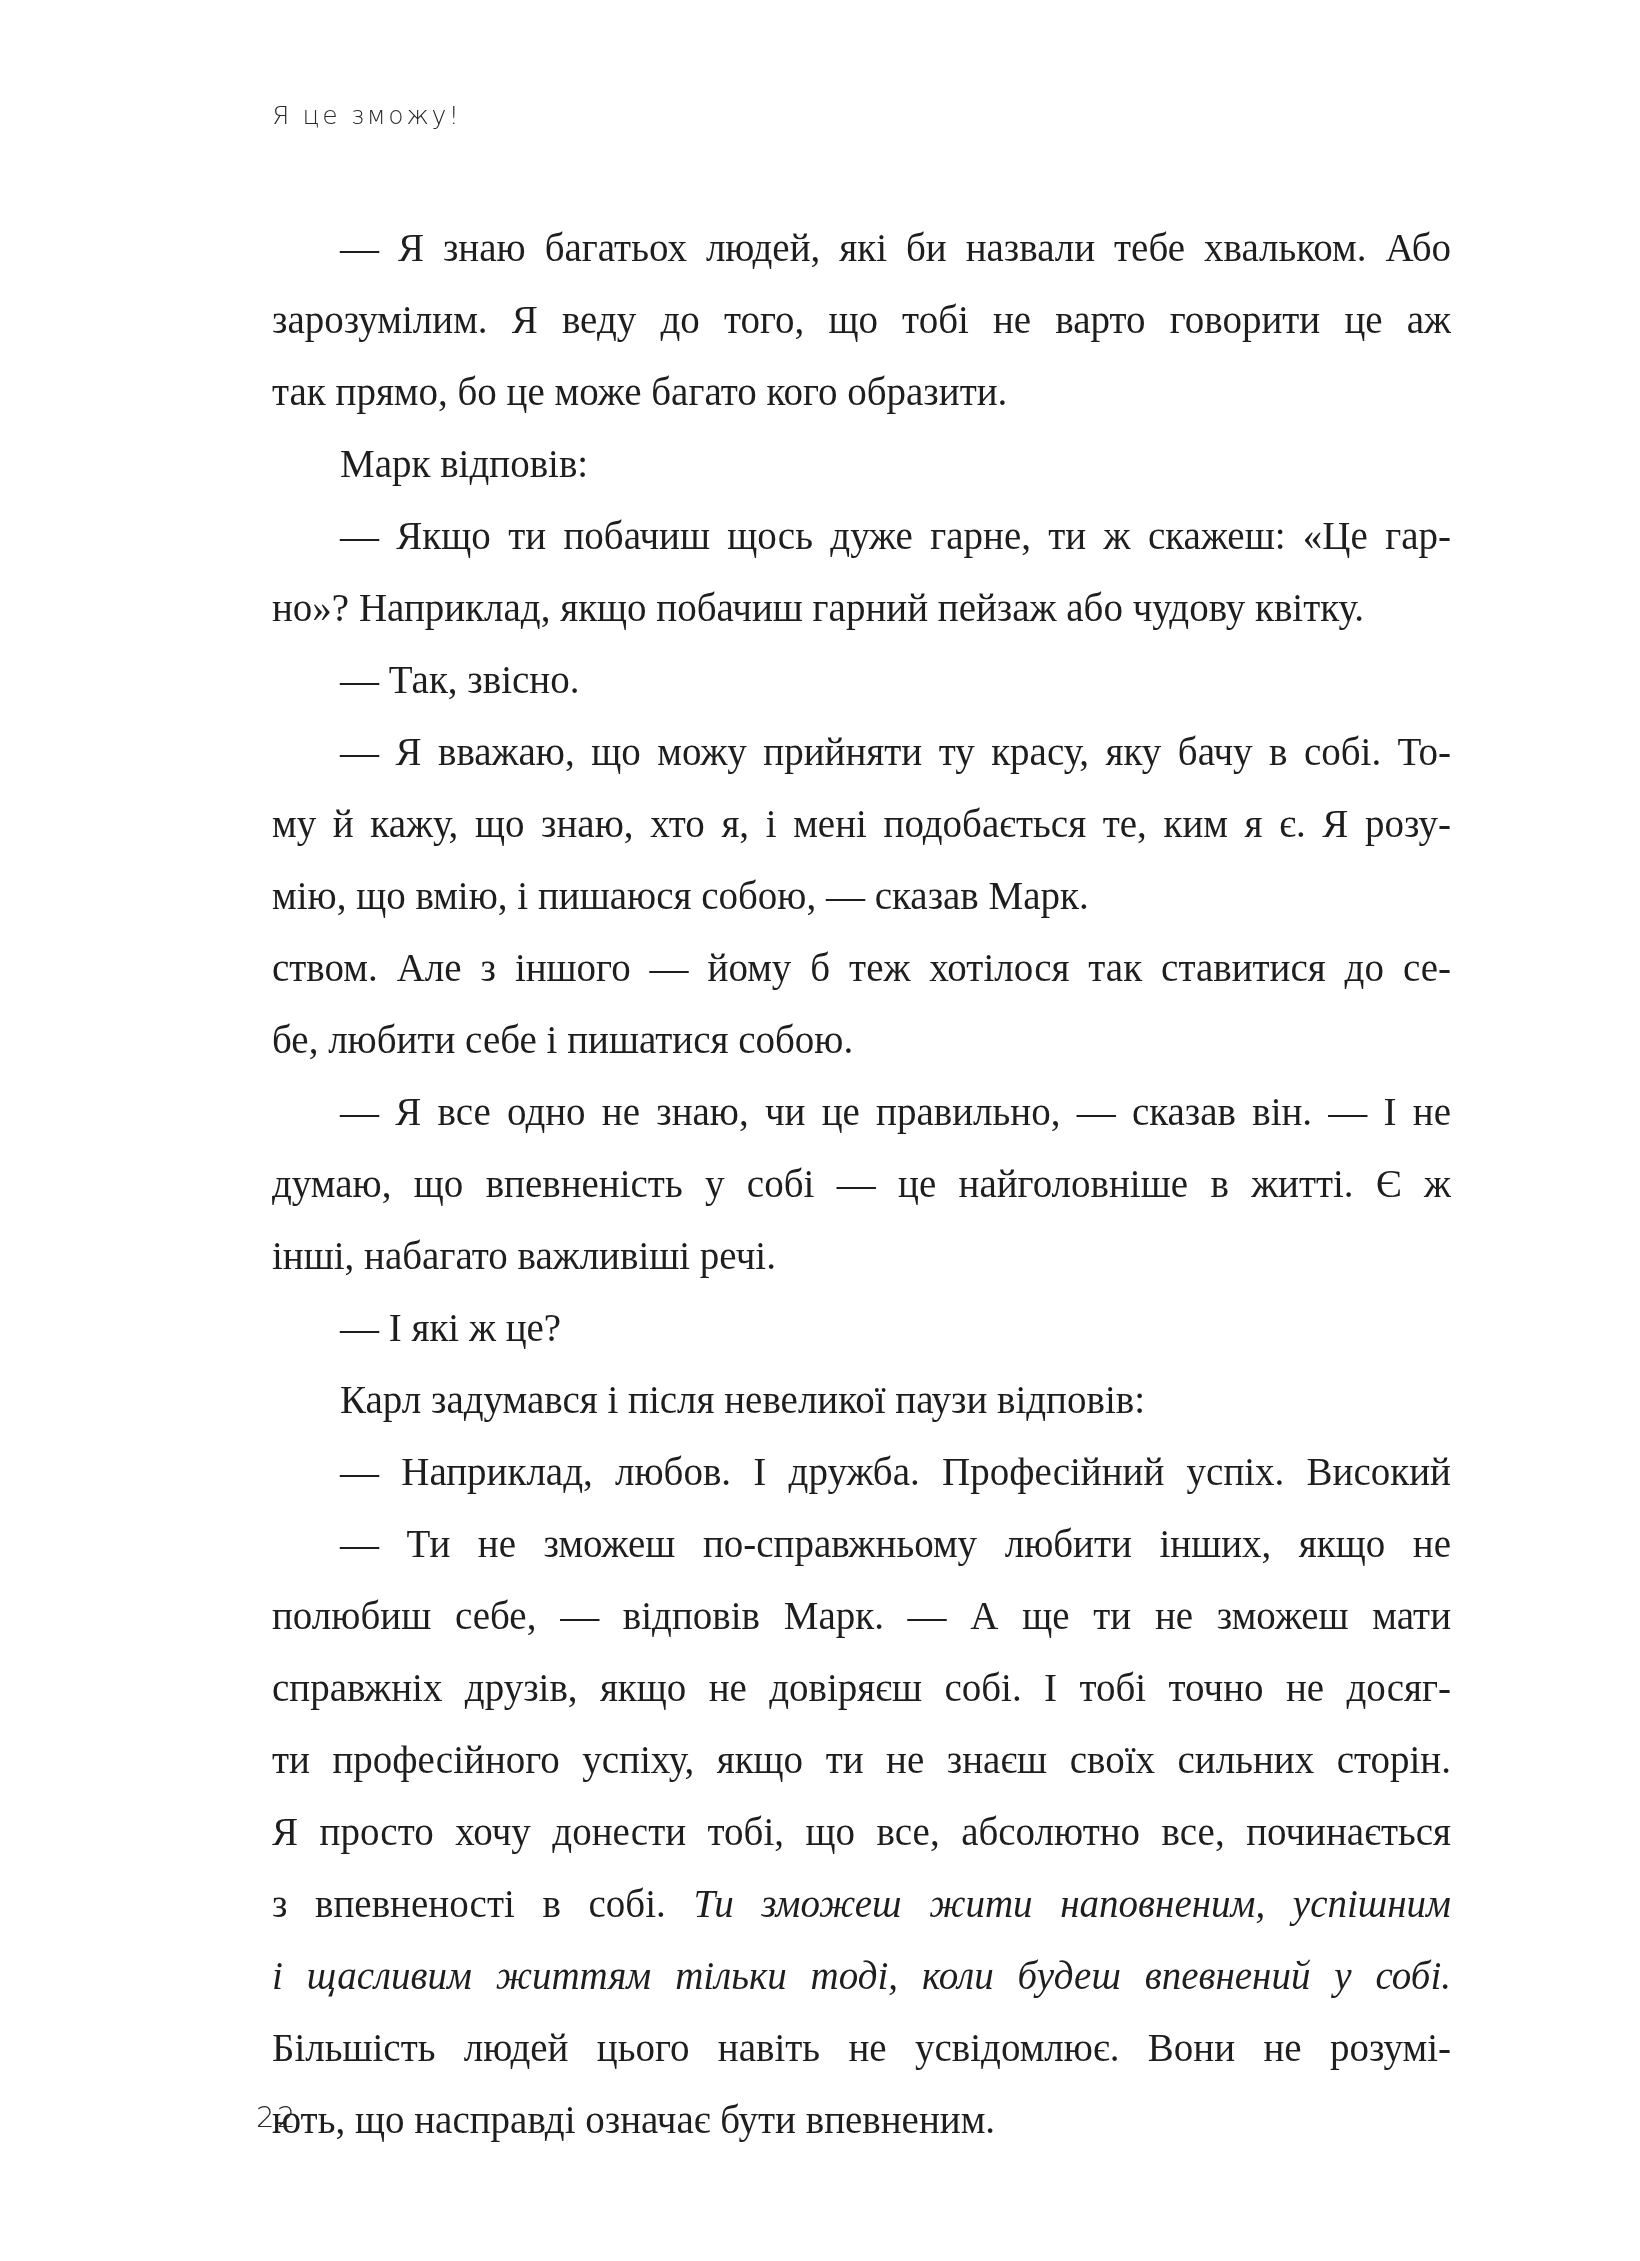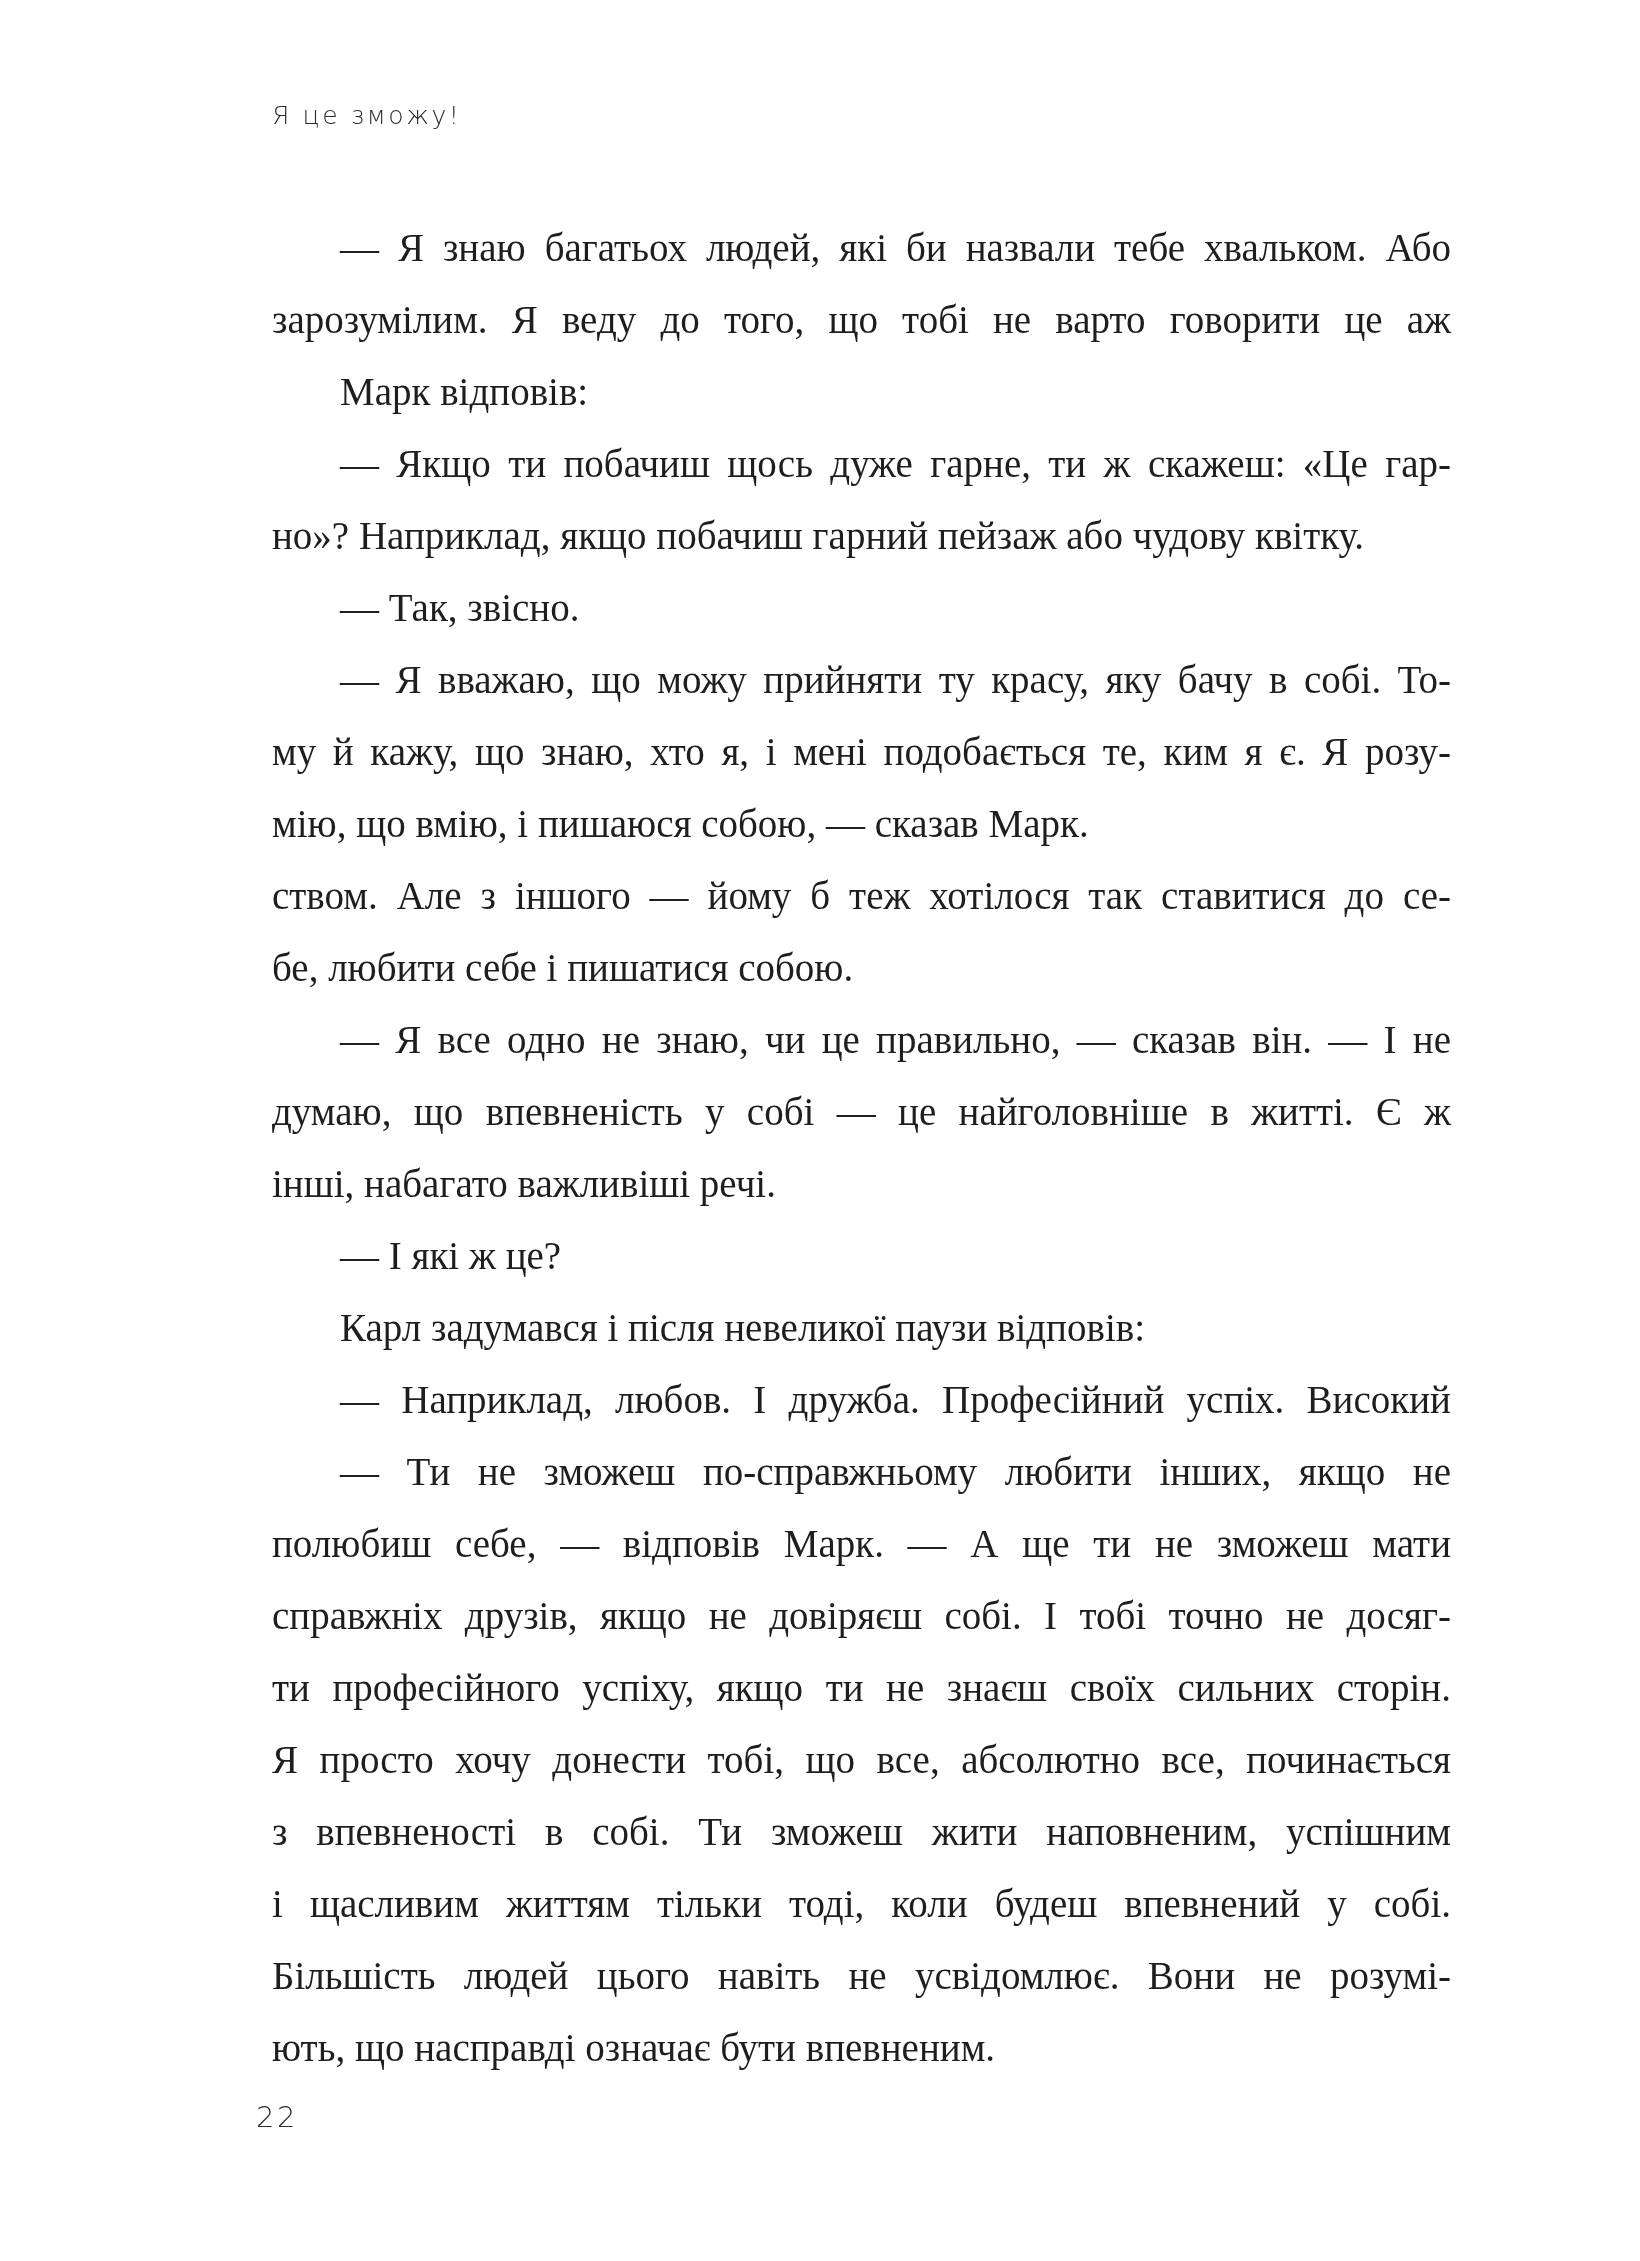--- a/index.html
+++ b/index.html
@@ -43,40 +43,42 @@
     text-align: justify;
     overflow: visible;
   }
   .line.last {
     text-align-last: left;
   }
   .line.indent {
     padding-left: 68px;
   }
   .italic {
+    font-style: italic;
   }
   .page-number {
     position: absolute;
     left: 256px;
     top: 2100px;
     font-family: "DejaVu Sans", sans-serif;
     font-weight: 300;
     font-size: 29px;
     letter-spacing: 2.6px;
     color: #2a2a2a;
   }
 </style>
 </head>
 <body>
 
 <div class="running-header">Я це зможу!</div>
 
 <div class="page-body">
   <span class="line indent">— Я знаю багатьох людей, які би назвали тебе хвальком. Або</span>
   <span class="line">зарозумілим. Я веду до того, що тобі не варто говорити це аж</span>
+  <span class="line last">так прямо, бо це може багато кого образити.</span>
   <span class="line indent last">Марк відповів:</span>
   <span class="line indent">— Якщо ти побачиш щось дуже гарне, ти ж скажеш: «Це гар-</span>
   <span class="line last">но»? Наприклад, якщо побачиш гарний пейзаж або чудову квітку.</span>
   <span class="line indent last">— Так, звісно.</span>
   <span class="line indent">— Я вважаю, що можу прийняти ту красу, яку бачу в собі. То-</span>
   <span class="line">му й кажу, що знаю, хто я, і мені подобається те, ким я є. Я розу-</span>
   <span class="line last">мію, що вмію, і пишаюся собою, — сказав Марк.</span>
   <span class="line">ством. Але з іншого — йому б теж хотілося так ставитися до се-</span>
   <span class="line last">бе, любити себе і пишатися собою.</span>
   <span class="line indent">— Я все одно не знаю, чи це правильно, — сказав він. — І не</span>

